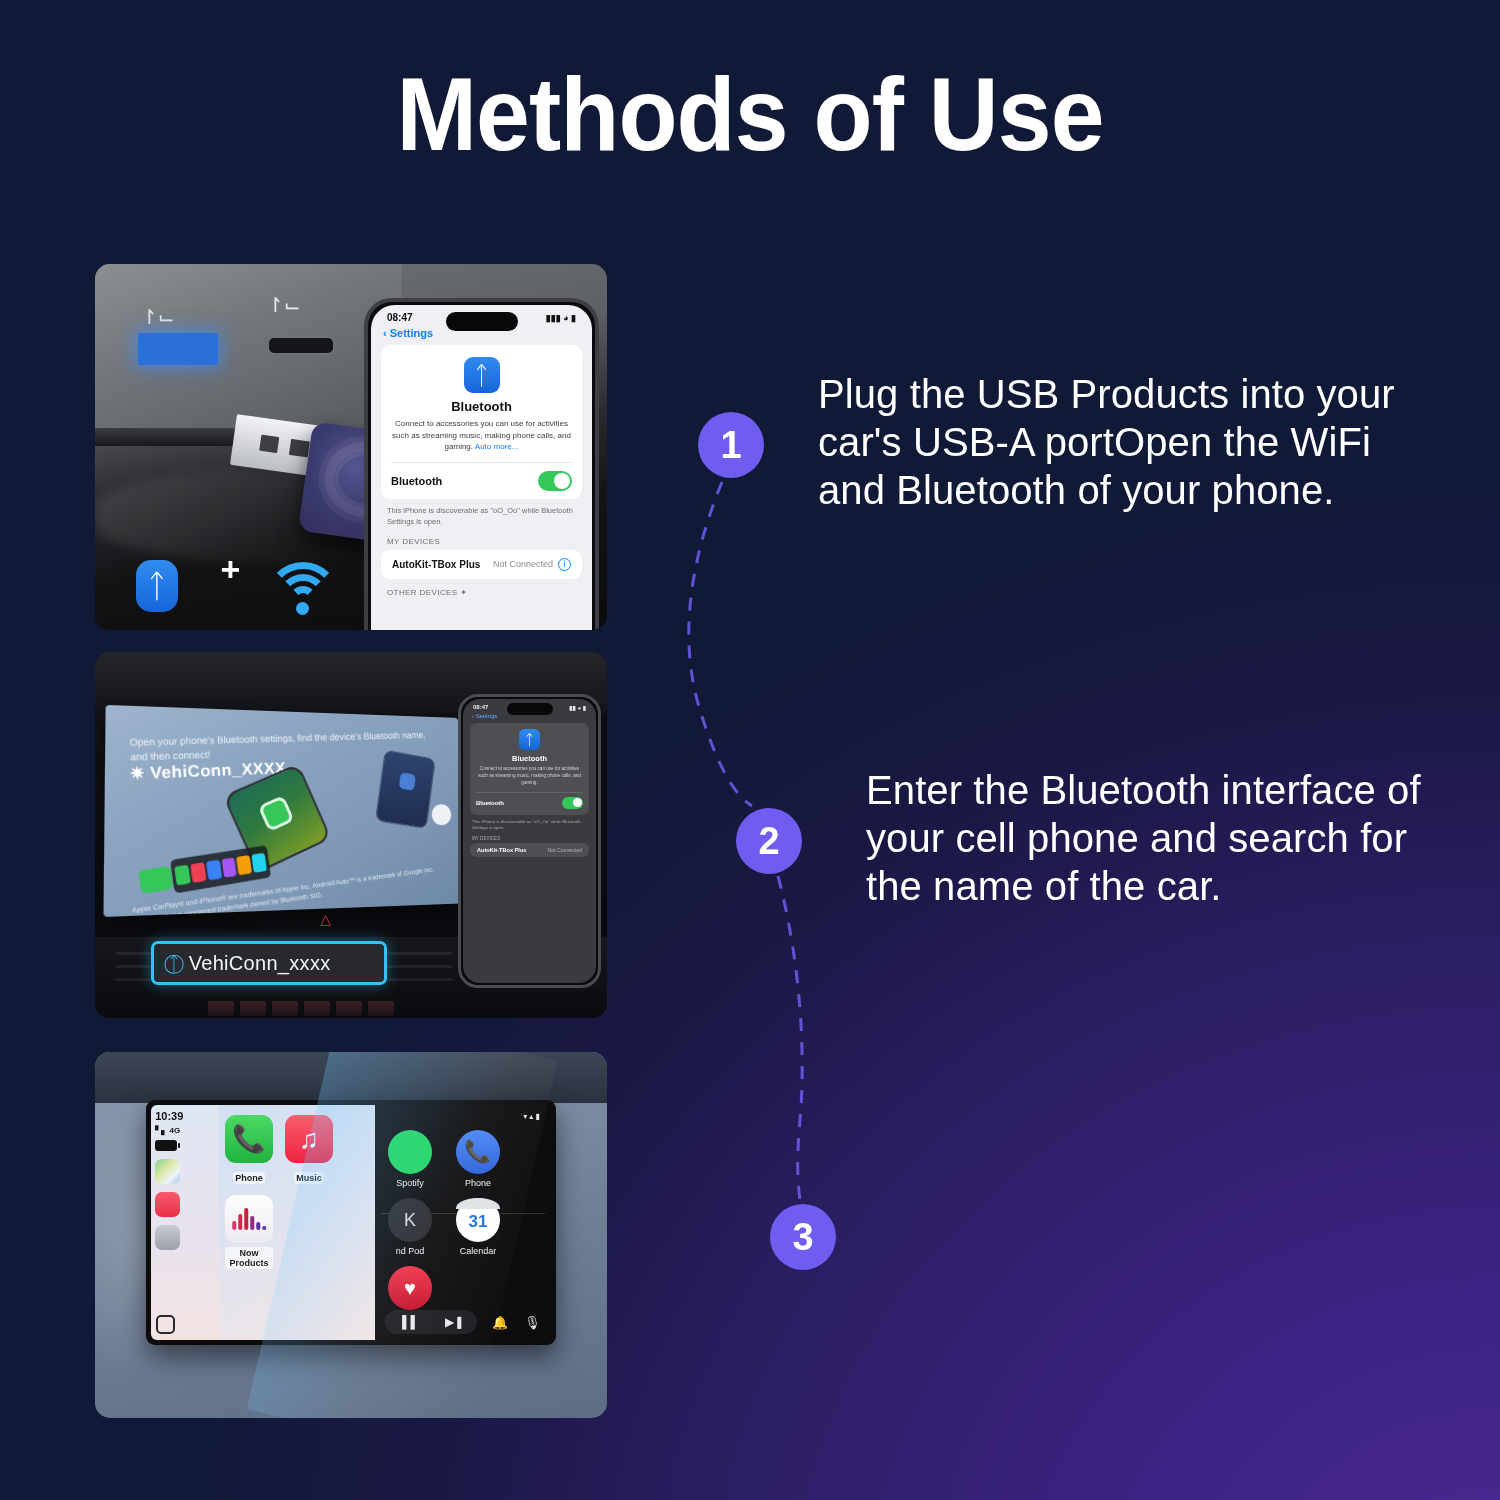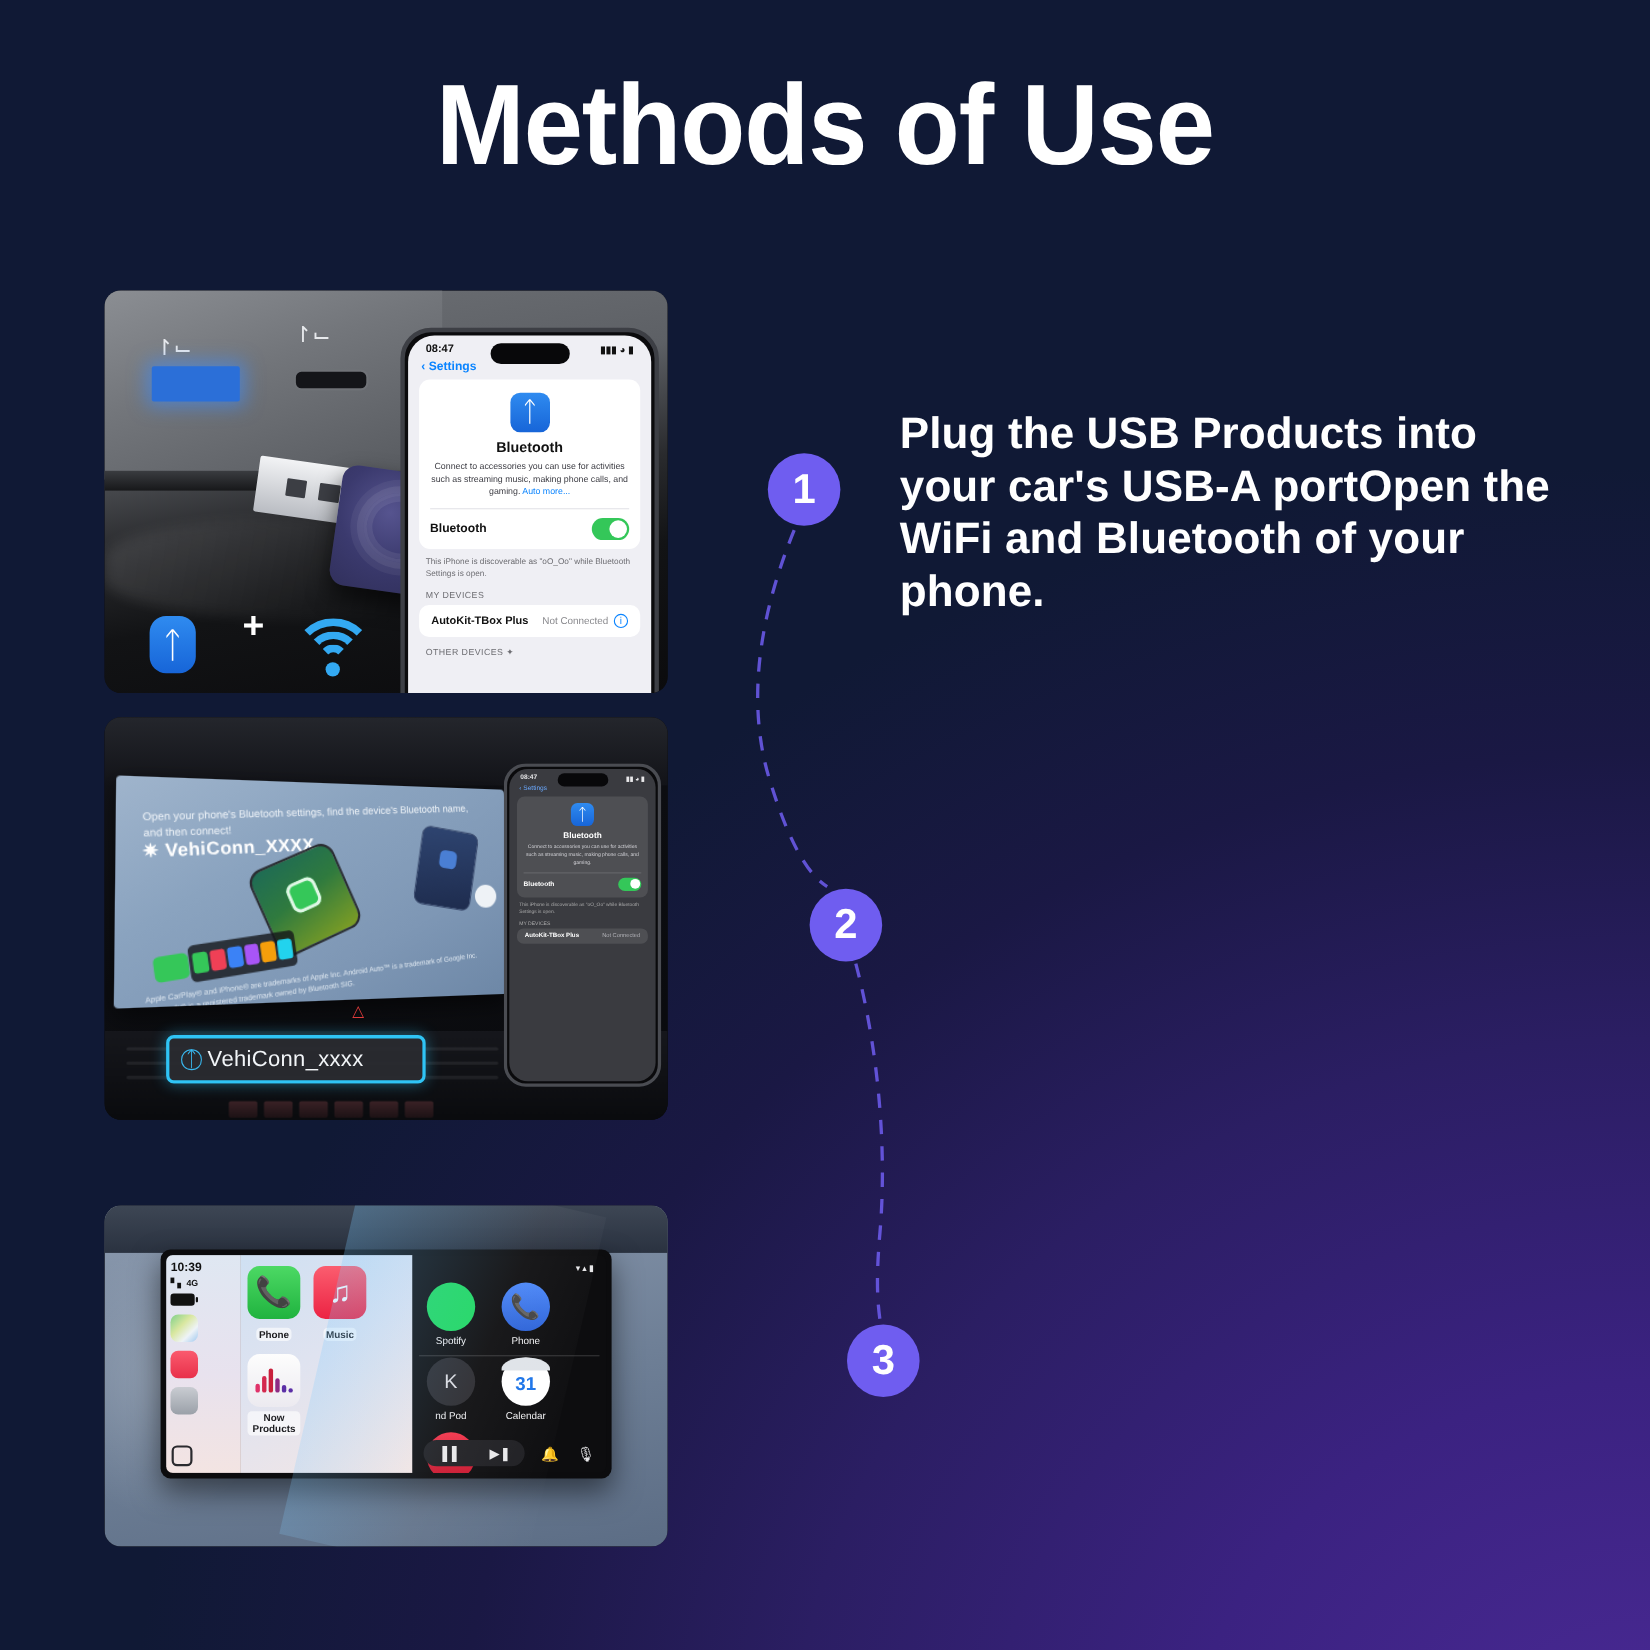--- a/index.html
+++ b/index.html
@@ -39,21 +39,21 @@
 
   
   .panel {
     position: absolute;
     border-radius: 15px;
     overflow: hidden;
     background: #0c0c0e;
   }
   #panel-1 { left: 95px; top: 264px;  width: 512px; height: 366px; }
   #panel-2 { left: 95px; top: 652px;  width: 512px; height: 366px; }
-  #panel-3 { left: 95px; top: 1096px; width: 512px; height: 310px; }
+  #panel-3 { left: 95px; top: 1052px; width: 512px; height: 366px; }
 
   
   .dash-bg {
     position: absolute; inset: 0;
     background:
       linear-gradient(170deg, #6e7176 0%, #5d6065 30%, #2a2b2e 52%, #121315 70%, #0b0b0d 100%);
   }
   .dash-bg::after {
     content: ""; position: absolute; left: 0; top: 56%; width: 78%; height: 26%;
     background: linear-gradient(100deg, rgba(255,255,255,.10), rgba(255,255,255,0) 70%);
@@ -312,21 +312,21 @@
   }
   #circle-1 { left: 698px; top: 412px; }
   #circle-2 { left: 736px; top: 808px; }
   #circle-3 { left: 770px; top: 1204px; }
 
   .step-text {
     position: absolute;
     color: #ffffff;
     font-size: 40px;
     line-height: 1.20;
-    font-weight: 700;
+    font-weight: 400;
     letter-spacing: .1px;
   }
   #text-1 { left: 818px; top: 370px; width: 610px; }
   #text-2 { left: 866px; top: 766px; width: 580px; }
   #text-3 { left: 906px; top: 1166px; width: 560px; }
 
   #connector { position: absolute; left: 0; top: 0; width: 1500px; height: 1500px; pointer-events: none; }
 </style>
 </head>
 <body>
@@ -566,16 +566,17 @@
 
       </div>
     </div>
     <div class="beam"></div>
   </div>
 
   <div class="step-circle" id="circle-1">1</div>
   <div class="step-text" id="text-1">Plug the USB Products into your car's USB-A portOpen the WiFi and Bluetooth of your phone.</div>
 
   <div class="step-circle" id="circle-2">2</div>
+  <div class="step-text" id="text-2">Enter the Bluetooth interface of your cell phone and search for the name of the car.</div>
 
   <div class="step-circle" id="circle-3">3</div>
 
 </div>
 
 </body></html>

